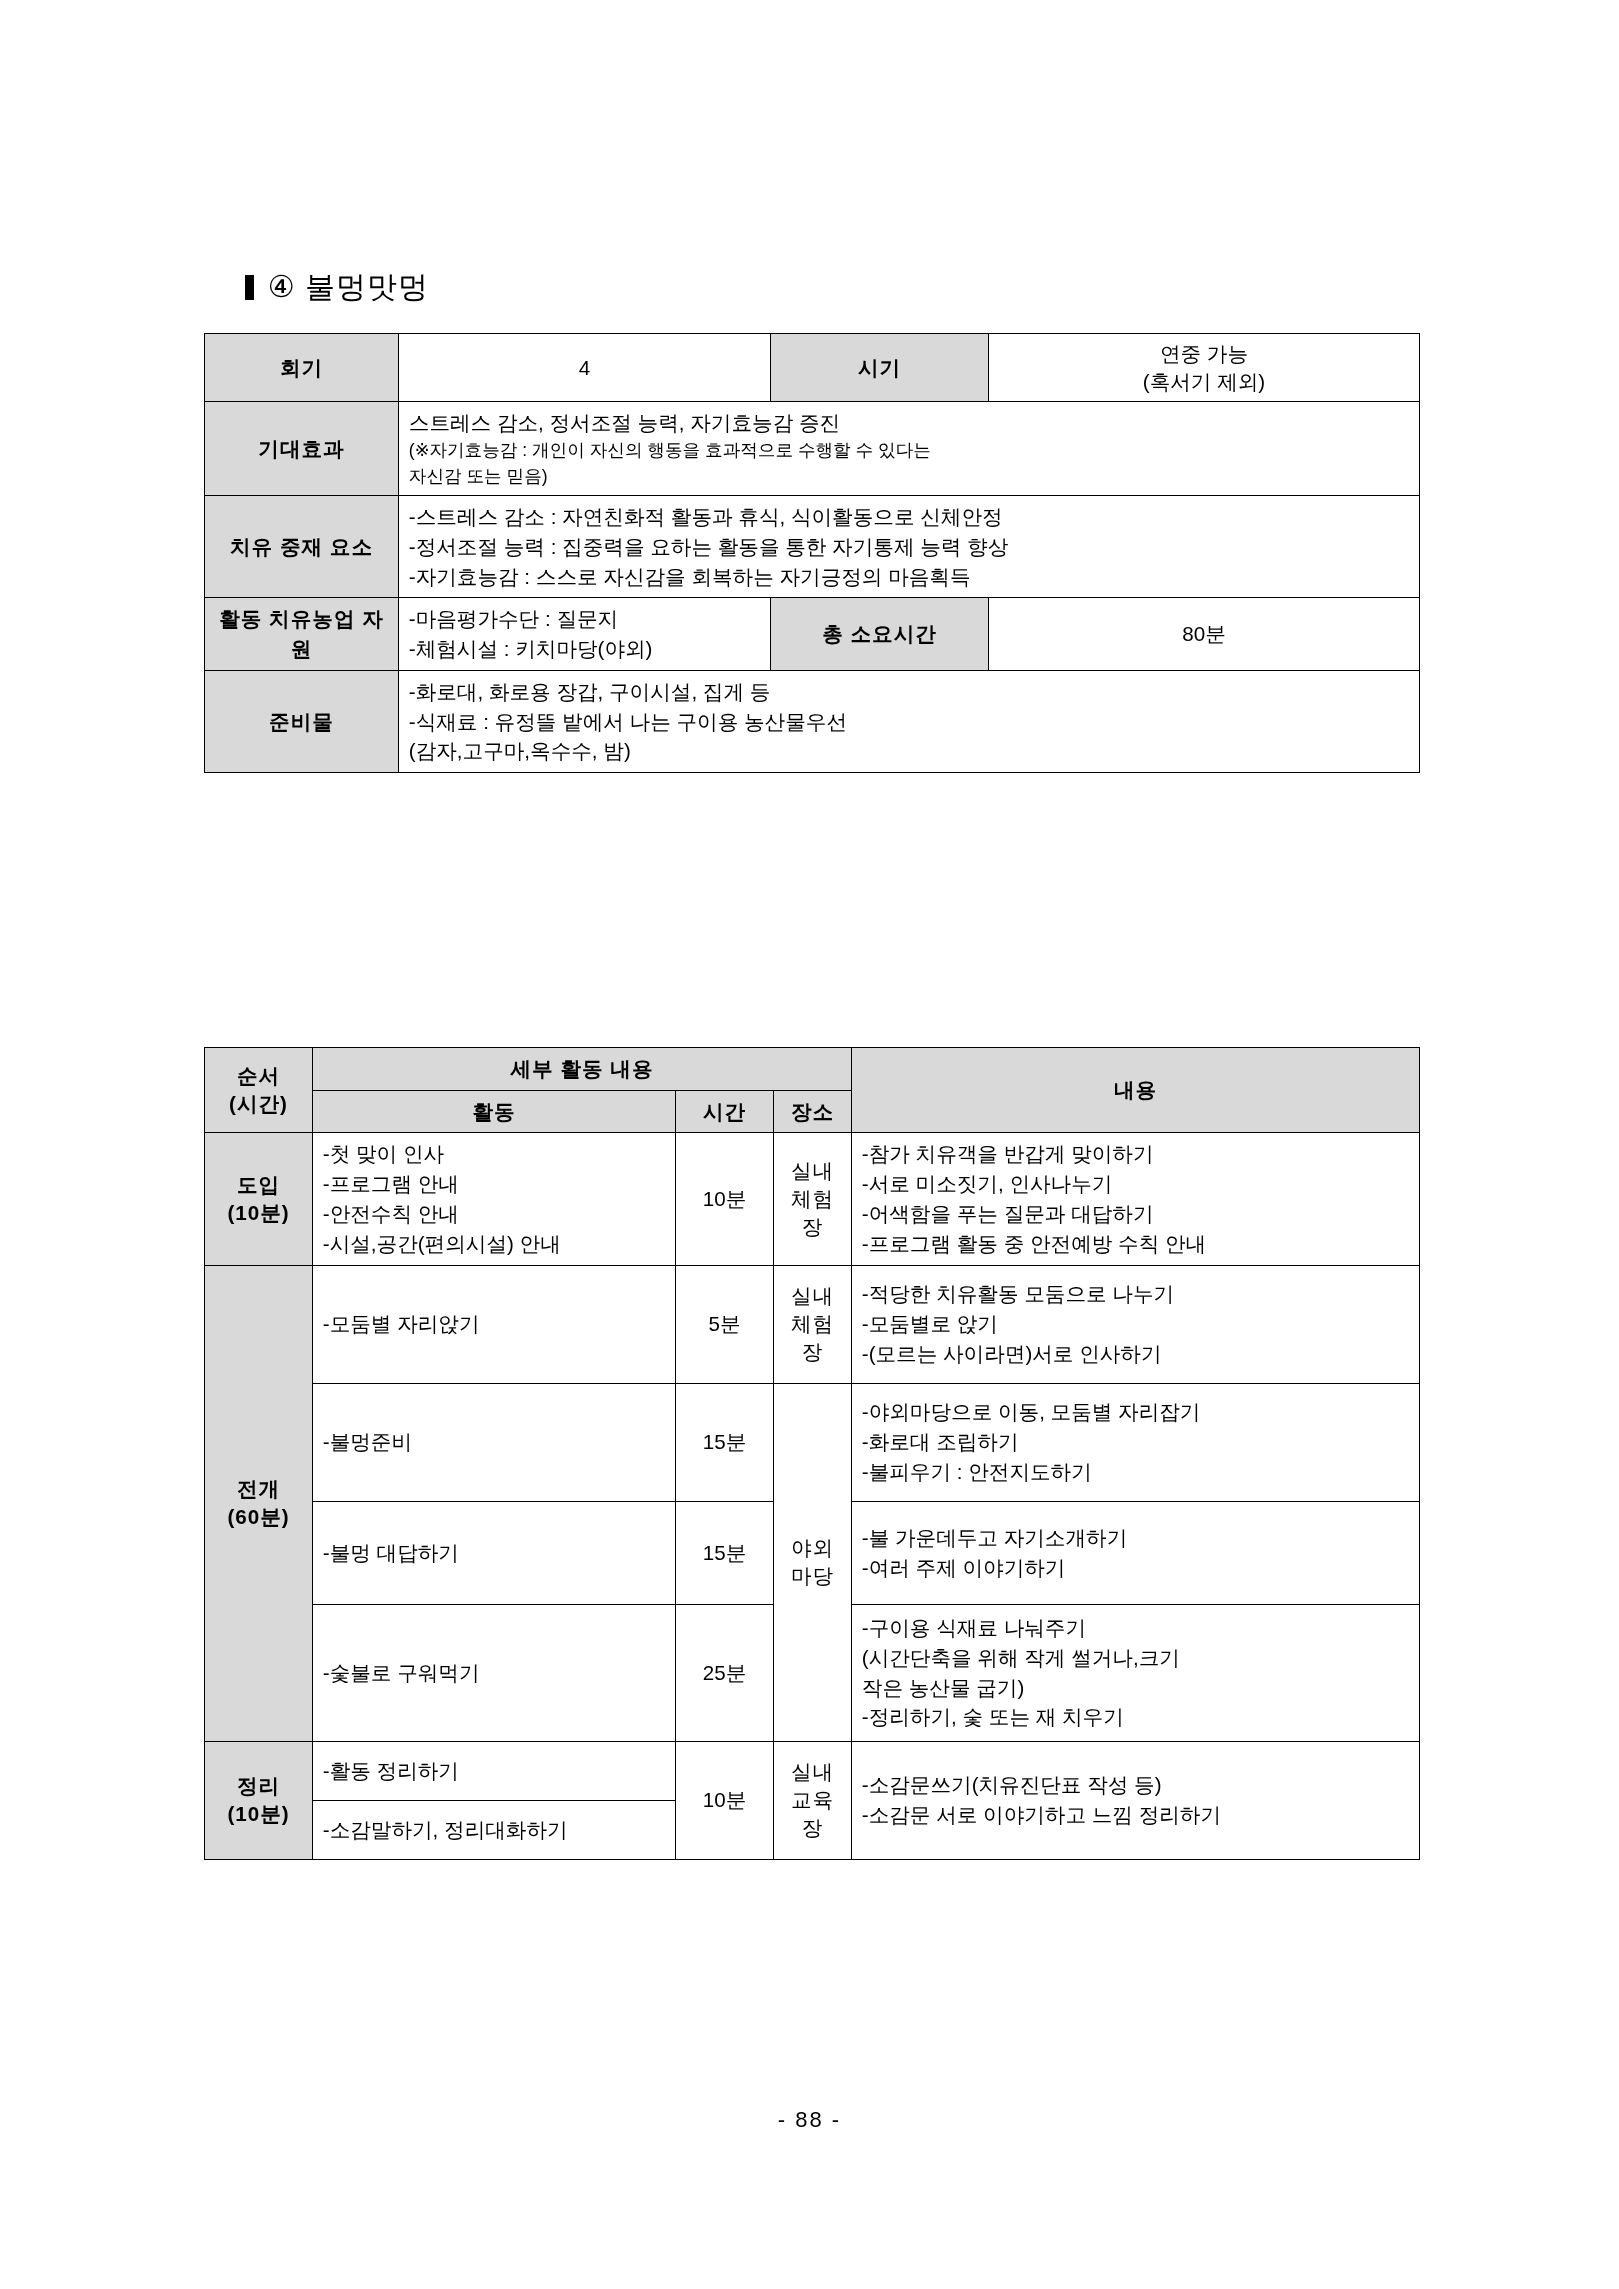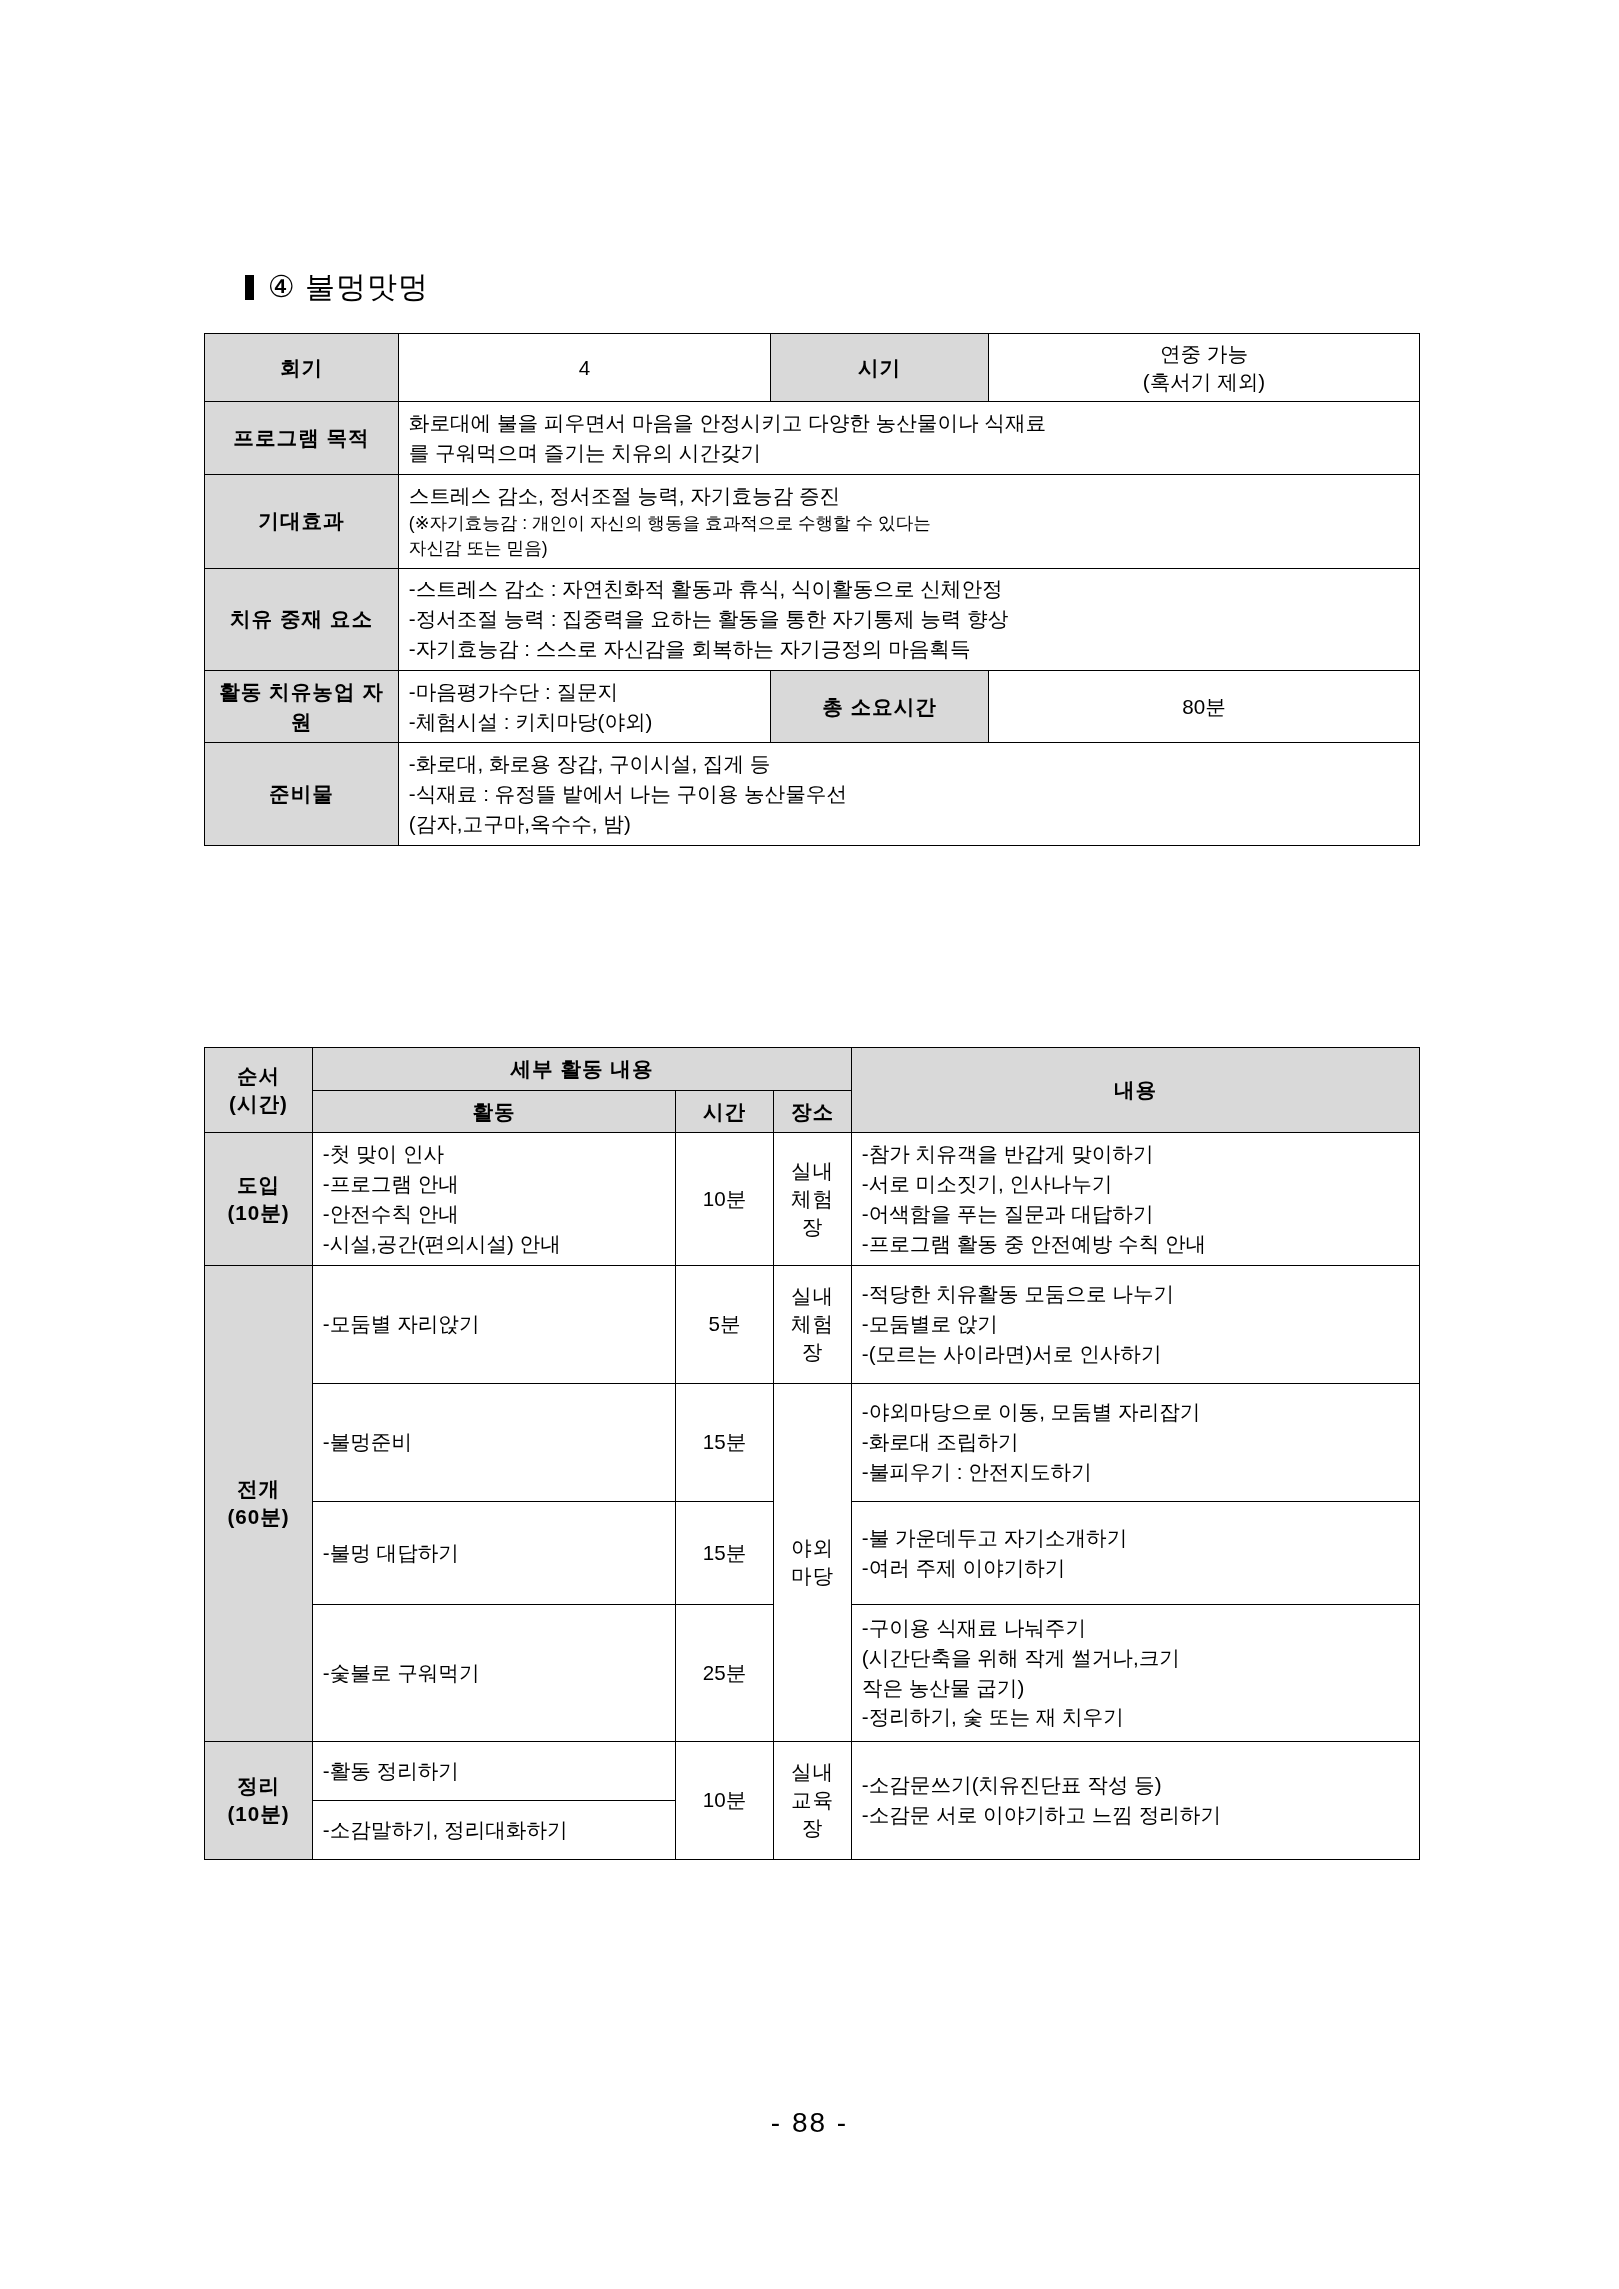--- a/index.html
+++ b/index.html
@@ -90,21 +90,21 @@
   .vtext {
     letter-spacing: 1px;
   }
 
   .footer {
     position: absolute;
     left: 0;
     top: 2107px;
     width: 1619px;
     text-align: center;
-    font-size: 28px;
+    font-size: 22px;
     letter-spacing: 2px;
   }
 
   .stack-cell {
     white-space: pre-line;
     text-align: center;
     line-height: 1.35;
   }
 </style>
 </head>
@@ -124,25 +124,20 @@
       <col style="width:218px">
       <col style="width:431px">
     </colgroup>
     <tbody>
       <tr>
         <td class="shade">회기</td>
         <td class="center">4</td>
         <td class="shade">시기</td>
         <td class="center stack-cell">연중 가능
 (혹서기 제외)</td>
-      </tr>
-      <tr>
-        <td class="shade">프로그램 목적</td>
-        <td class="left cell-lines" colspan="3">화로대에 불을 피우면서 마음을 안정시키고 다양한 농산물이나 식재료
-를 구워먹으며 즐기는 치유의 시간갖기</td>
       </tr>
       <tr>
         <td class="shade">기대효과</td>
         <td class="left" colspan="3">
           <div>스트레스 감소, 정서조절 능력, 자기효능감 증진</div>
           <div class="small-note cell-lines">(※자기효능감 : 개인이 자신의 행동을 효과적으로 수행할 수 있다는
    자신감 또는 믿음)</div>
         </td>
       </tr>
       <tr>

